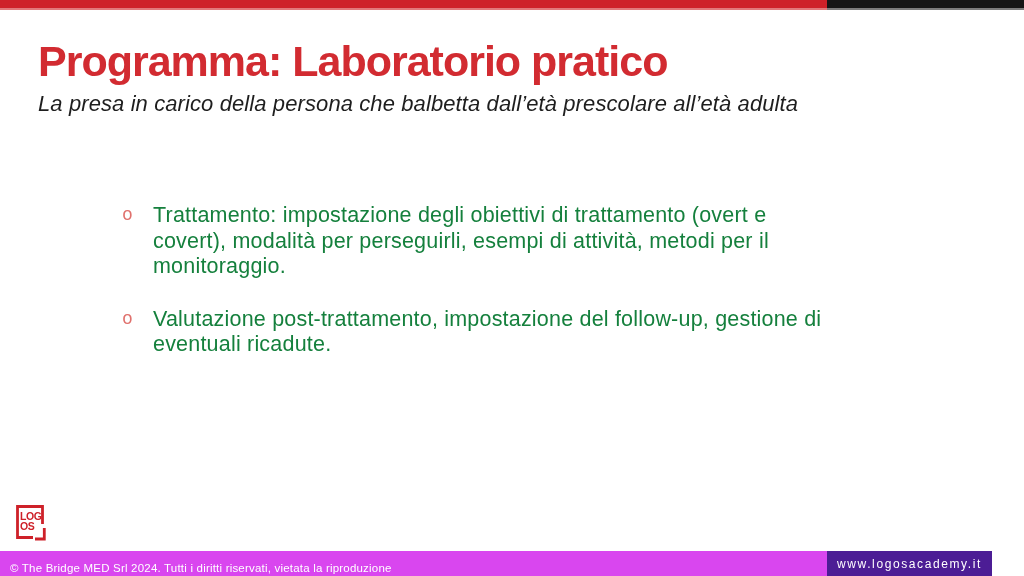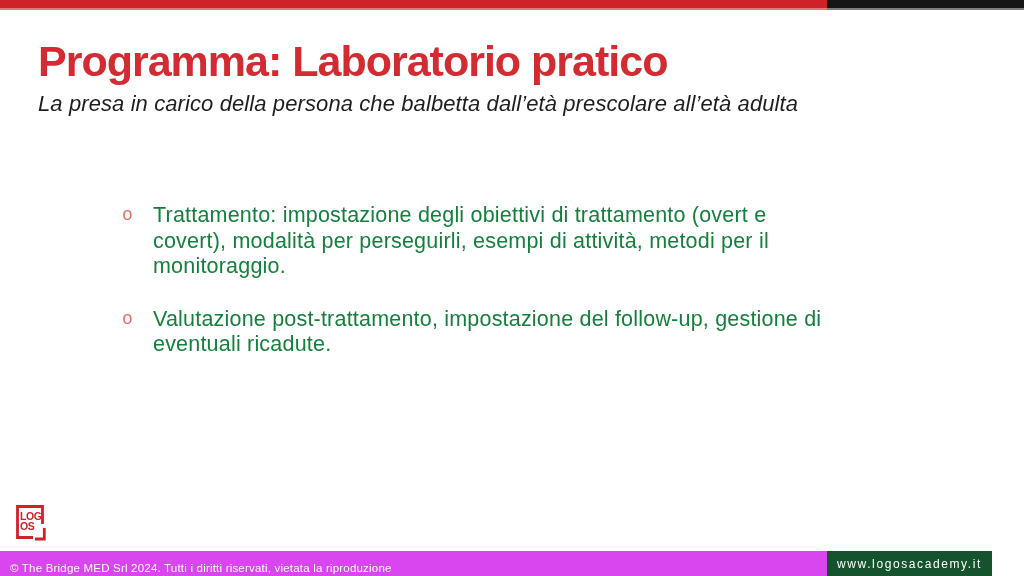--- a/index.html
+++ b/index.html
@@ -103,21 +103,21 @@
   }
   .copyright {
     color: #ffffff;
     font-size: 11.5px;
     letter-spacing: 0.2px;
   }
   .bottombar-black {
     position: absolute;
     left: 827px; top: 551px;
     width: 165px; height: 25px;
-    background: #14532d;
+    background: #4c1d95;
     display: flex;
     align-items: center;
     justify-content: center;
   }
   .website {
     color: #ffffff;
     font-size: 12px;
     letter-spacing: 1.6px;
   }
 </style>

